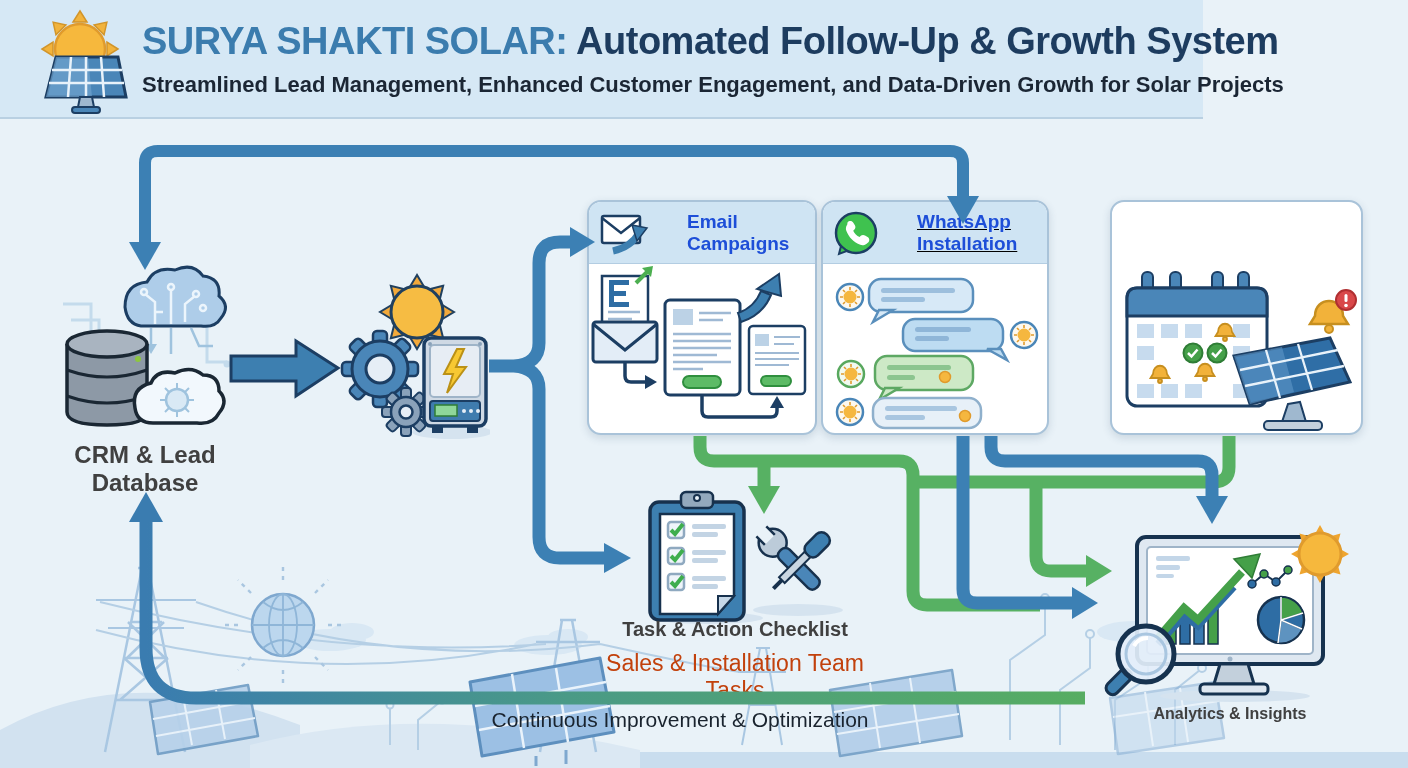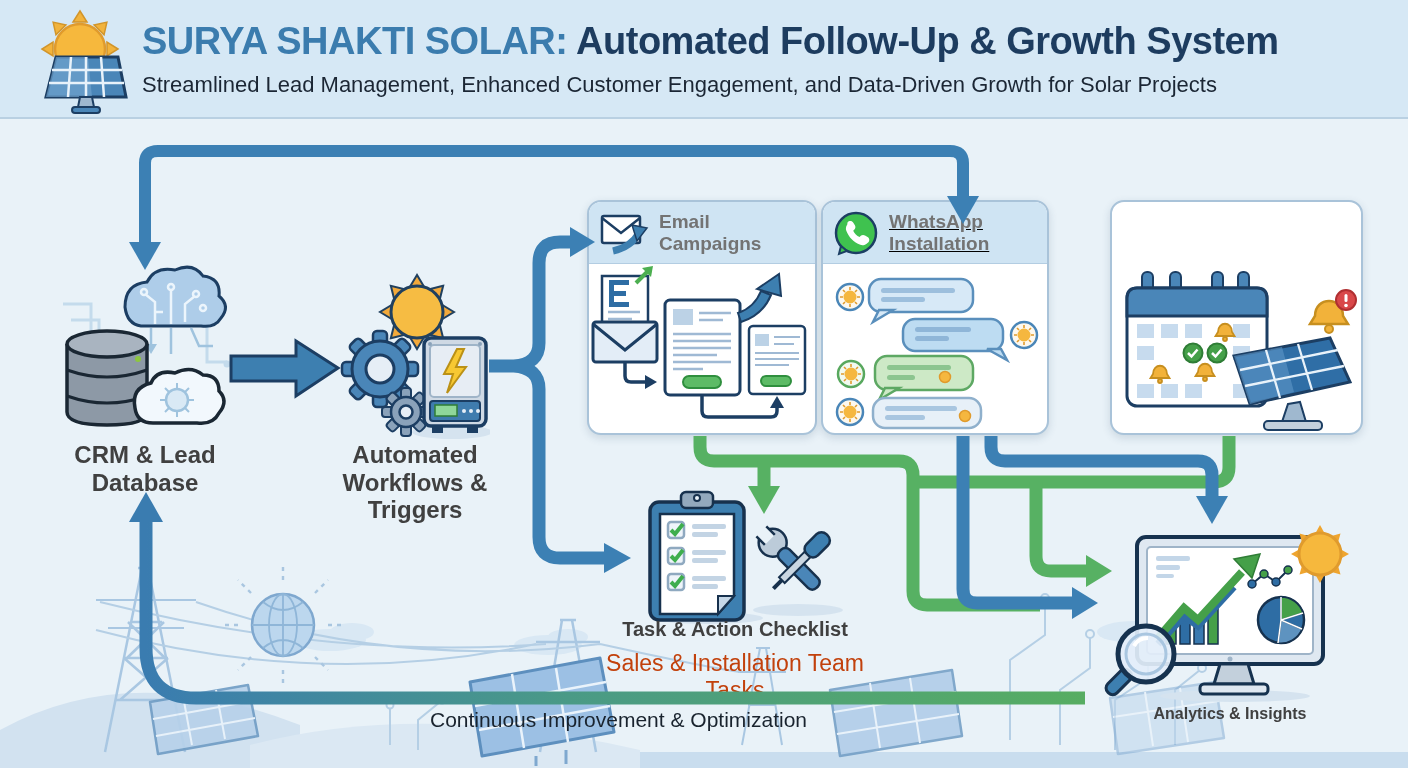--- a/index.html
+++ b/index.html
@@ -3,33 +3,33 @@
 <meta charset="utf-8">
 <style>
   html,body{margin:0;padding:0;background:#dfe9f2;}
   *{box-sizing:border-box;}
   #stage{
     position:relative;width:1408px;height:768px;overflow:hidden;
     background:#e9f2f8;font-family:"Liberation Sans",sans-serif;
   }
   
   #hdr{
-    position:absolute;left:0;top:0;width:1408px;height:119px;
+    position:absolute;left:0;top:0;width:1203px;height:119px;
     background:#d6e8f5;border-bottom:2px solid #b9d0e2;z-index:5;
   }
   #hdr .logo{position:absolute;left:22px;top:5px;}
   #hdr .titleline{
     position:absolute;left:142px;top:20px;width:1260px;
     font-size:38px;font-weight:bold;letter-spacing:-0.5px;white-space:nowrap;
   }
   #hdr .brand{color:#3b7cae;}
   #hdr .rest{color:#1d3c5f;}
   #hdr .subtitle{
     position:absolute;left:142px;top:72px;width:1260px;
-    font-size:22px;font-weight:400;color:#1b2634;white-space:nowrap;
+    font-size:22px;font-weight:700;color:#1b2634;white-space:nowrap;
   }
   
   .scenery{position:absolute;left:0;top:540px;z-index:0;}
   #connectors{position:absolute;left:0;top:0;z-index:3;pointer-events:none;}
   
   .nodeicon{position:absolute;z-index:2;}
   .nodelabel{
     position:absolute;z-index:2;text-align:center;color:#404040;
     font-weight:bold;font-size:24px;line-height:1.15;
   }
@@ -40,29 +40,29 @@
   
   .card{
     position:absolute;top:200px;height:235px;z-index:2;
     background:#ffffff;border:2px solid #a9c3d9;border-radius:14px;
     box-shadow:0 3px 8px rgba(40,70,100,0.16);overflow:hidden;
   }
   .card .chead{
     height:62px;background:#cfe4f3;border-bottom:1px solid #b3cde2;
     display:flex;align-items:center;padding:0 10px;gap:10px;
   }
-  .card .ctitle{font-size:19px;font-weight:bold;color:#737373;line-height:1.12;}
+  .card .ctitle{font-size:19px;font-weight:bold;color:#1d4ed8;line-height:1.12;margin-left:28px;}
   .card .cbody{position:absolute;left:0;top:62px;}
   #card-email{left:587px;width:230px;}
   #card-whatsapp{left:821px;width:228px;text-decoration:underline;}
   #card-calendar{left:1110px;width:253px;}
   
   #looplabel{
     position:absolute;left:430px;top:708px;width:500px;z-index:2;
-    font-size:21px;font-weight:500;color:#19232e;
+    text-align:center;font-size:21px;font-weight:500;color:#19232e;
   }
 </style>
 </head>
 <body>
 
 <div id="stage">
 
   <svg class="scenery" width="1408" height="228" viewBox="0 0 228228 228" style="width:1408px;height:228px" preserveAspectRatio="none"></svg>
   <svg class="scenery" width="1408" height="228" viewBox="0 0 1408 228">
     <rect x="0" y="212" width="1408" height="16" fill="#c9ddee"></rect>
@@ -343,25 +343,20 @@
       <rect x="95" y="133" width="22" height="11" fill="#8fd79a" stroke="#2f7d36" stroke-width="1.5"></rect>
       <circle cx="124" cy="139" r="2" fill="#e6eef6"></circle>
         <circle cx="131" cy="139" r="2" fill="#e6eef6"></circle>
         <circle cx="138" cy="139" r="2" fill="#e6eef6"></circle>
       <circle cx="90" cy="72" r="2" fill="#8aa2ba"></circle>
         <circle cx="140" cy="72" r="2" fill="#8aa2ba"></circle>
       <rect x="92" y="154" width="11" height="7" fill="#1c3e63"></rect>
         <rect x="127" y="154" width="11" height="7" fill="#1c3e63"></rect>
     </g>
   </svg>
-  <div class="nodelabel" style="left:315px;top:441px;width:200px">
-    <div>Automated</div>
-      <div>Workflows &amp;</div>
-      <div>Triggers</div>
-  </div>
 
   <div class="card" id="card-email">
     <div class="chead">
       <svg width="50" height="44" viewBox="0 0 50 44">
         <rect x="3" y="5" width="38" height="27" rx="2" fill="#ffffff" stroke="#1c3e63" stroke-width="2.5"></rect>
         <path d="M3,7 L22,22 L41,7" fill="none" stroke="#1c3e63" stroke-width="2.5"></path>
         <path d="M14,40 Q32,36 40,22" fill="none" stroke="#3d7fb0" stroke-width="7"></path>
         <polygon points="33,14 48,17 38,30" fill="#3d7fb0" stroke="#1c3e63" stroke-width="1.5"></polygon>
       </svg>
       <div class="ctitle">

